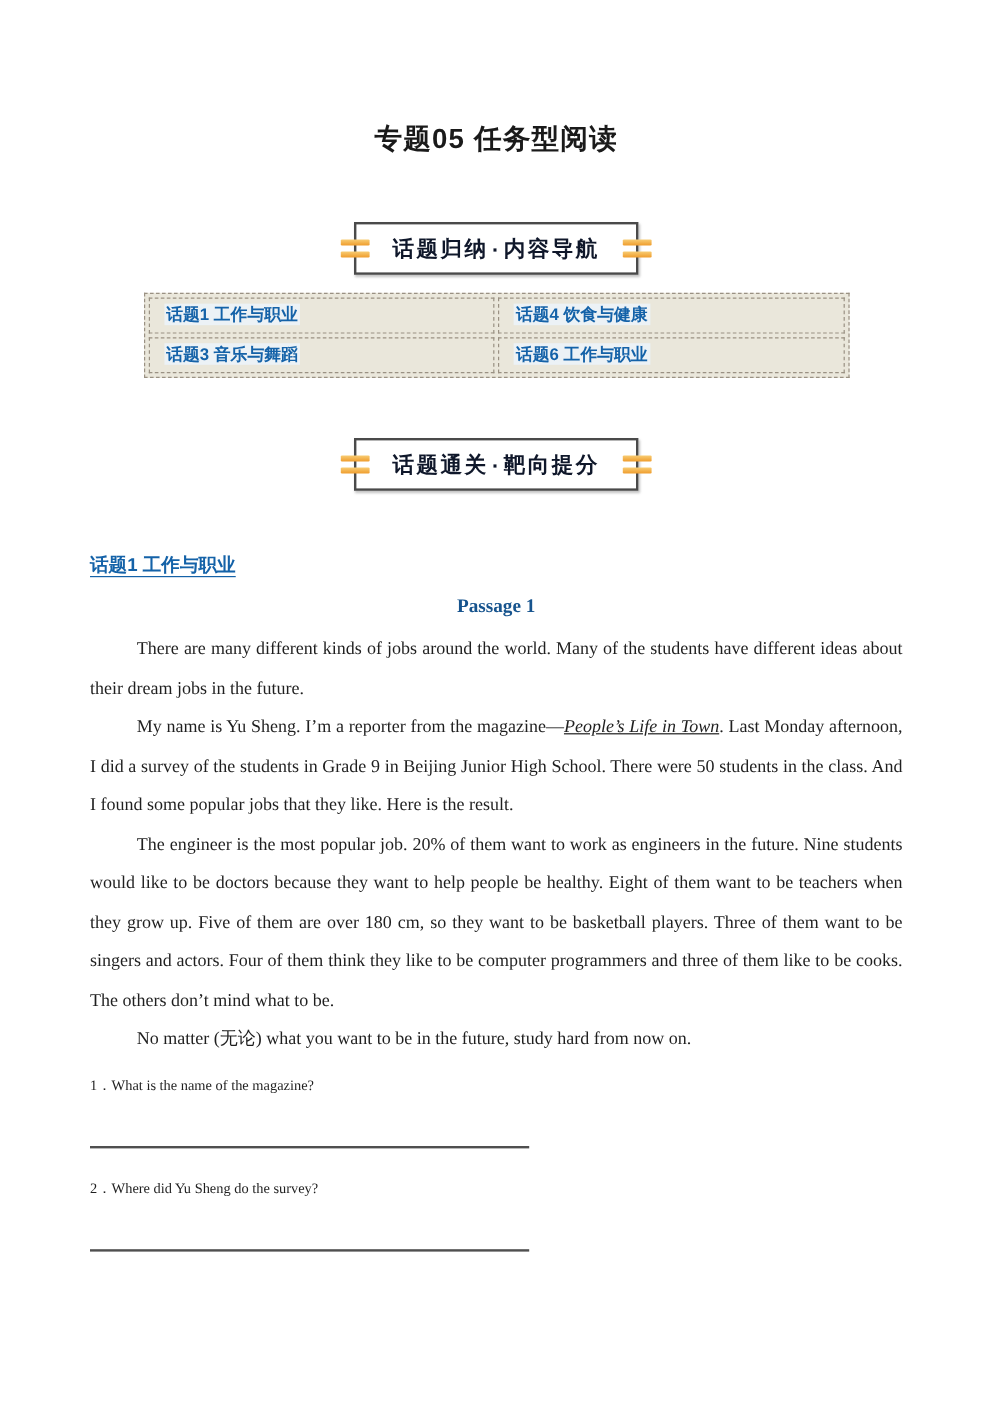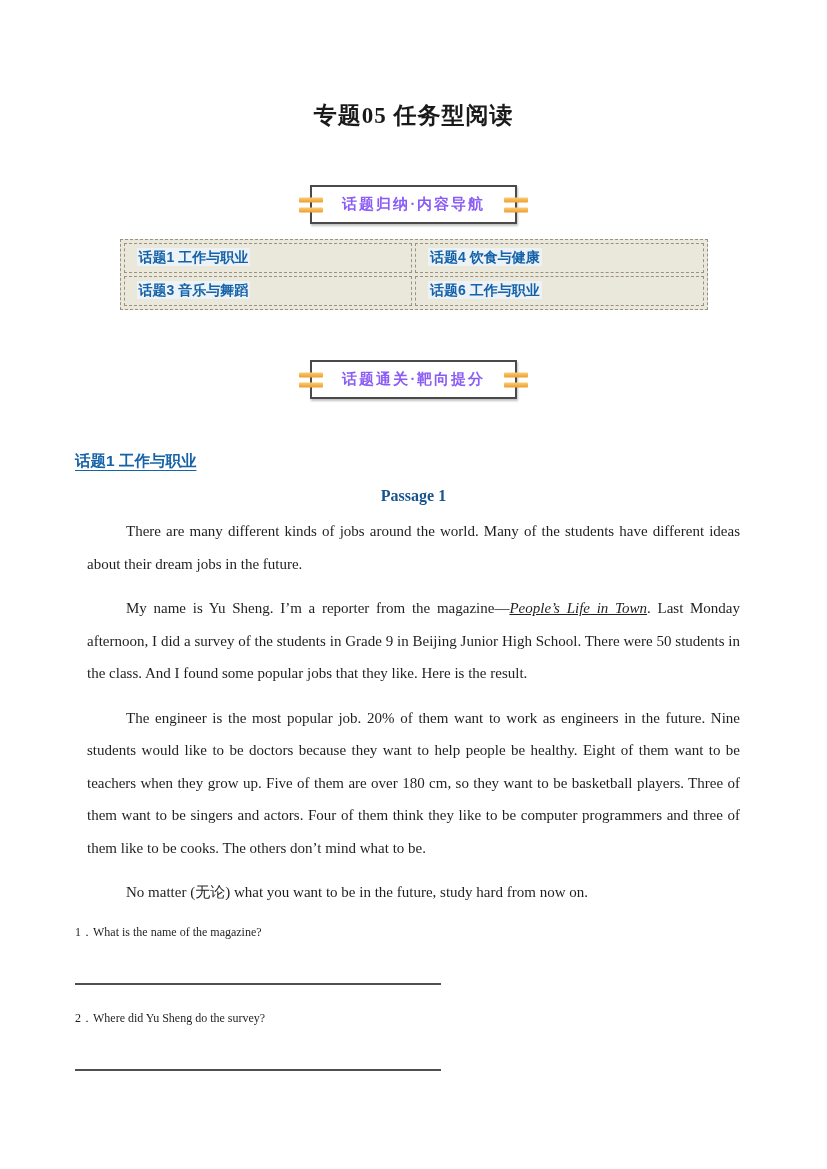--- a/index.html
+++ b/index.html
@@ -11,38 +11,38 @@
     overflow: hidden;
   }
   .page { padding: 0 75px; box-sizing: border-box; }
 
   
   .doc-title {
     margin: 0; padding-top: 100px;
     text-align: center;
     font-size: 23px; font-weight: bold;
     letter-spacing: 1px; color: #1a1a1a;
-    font-family: Liberation Serif, serif;
+    font-family: Liberation Sans, sans-serif;
   }
 
   
   .banner-row { display: flex; justify-content: center; }
   .banner-row.first  { margin-top: 54px; }
   .banner-row.second { margin-top: 50px; }
   .banner-box {
     position: relative;
     border: 2px solid #4a4a4a;
     background: #ffffff;
     padding: 8px 30px;
     box-shadow: 1px 2px 2px rgba(120,120,120,0.45);
   }
   .banner-text {
-    font-family: Liberation Serif, serif;
-    font-size: 15px; font-weight: bold;
-    color: #8b5cf6; letter-spacing: 2px;
+    font-family: Liberation Mono, monospace;
+    font-size: 18px; font-weight: bold;
+    color: #0f172a; letter-spacing: 2px;
     white-space: nowrap;
   }
   .banner-icon {
     position: absolute; top: 50%;
     width: 24px; height: 15px;
     transform: translateY(-50%);
     display: flex; flex-direction: column; justify-content: space-between;
   }
   .banner-icon.left  { left: -13px; }
   .banner-icon.right { right: -13px; }
@@ -90,21 +90,21 @@
   .passage-title {
     margin-top: 15px;
     text-align: center;
     font-size: 16px; font-weight: bold;
     color: #17548e;
     font-family: "Liberation Serif", serif;
   }
 
   
   .para {
-    margin: 12px;
+    margin: 0;
     font-size: 15px;
     line-height: 32.5px;
     text-align: justify;
     text-indent: 2.6em;
     color: #1f1f1f;
   }
   .para.first { margin-top: 10px; }
   .para .it { font-style: italic; text-decoration: underline; }
 
   

